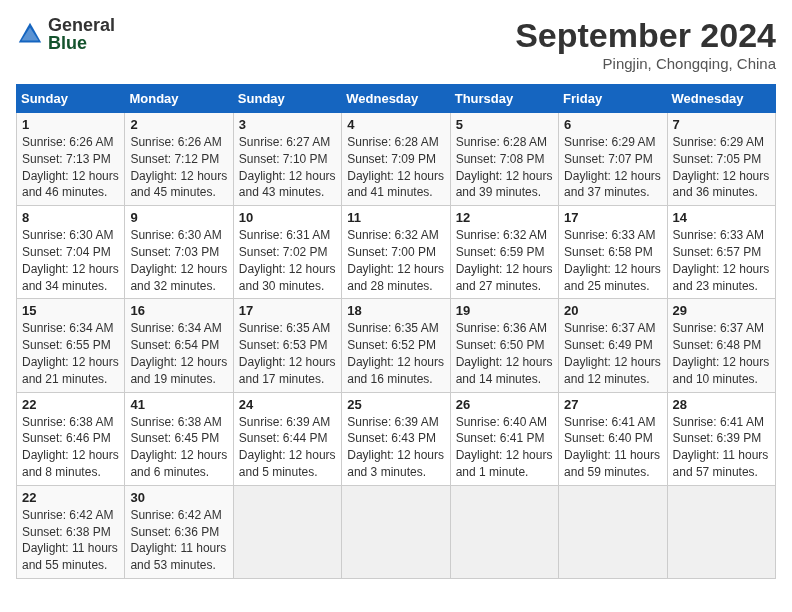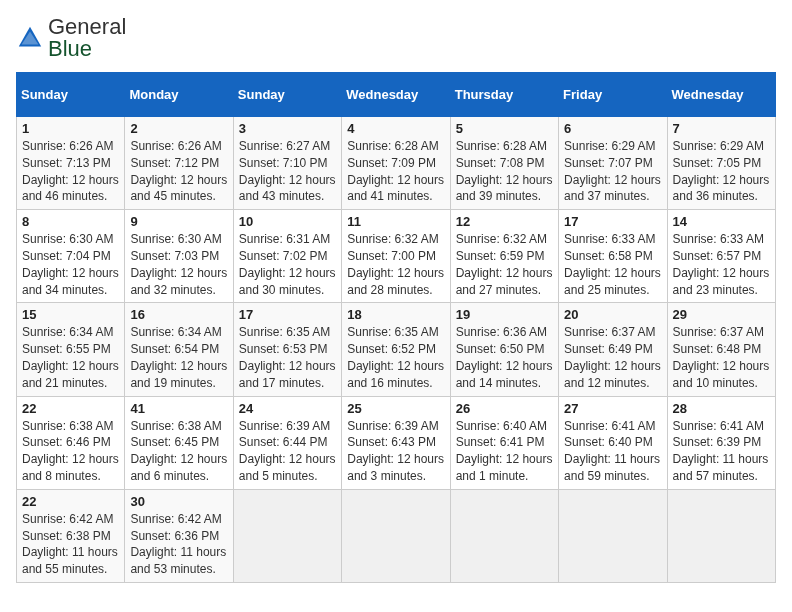--- a/index.html
+++ b/index.html
@@ -15,22 +15,22 @@
       align-items: flex-start;
       justify-content: space-between;
       margin-bottom: 12px;
     }
     .logo {
       display: flex;
       align-items: center;
       gap: 4px;
     }
     .logo-text {
-      font-size: 22px;
-      font-weight: normal;
+      font-size: 18px;
+      font-weight: bold;
       line-height: 1;
     }
     .logo-text .general { color: #333; }
     .logo-text .blue { color: #14532d; }
     .logo-icon {
       width: 28px;
       height: 28px;
     }
     .title-block {
       text-align: right;
@@ -45,21 +45,21 @@
       color: #555;
     }
     .calendar {
       width: 100%;
       border-collapse: collapse;
       font-size: 11px;
     }
     .calendar thead th {
       background: #1565c0;
       color: #fff;
-      padding: 14px 4px;
+      padding: 6px 4px;
       text-align: left;
       font-size: 13px;
       font-weight: bold;
       border: 1px solid #1565c0;
     }
     .calendar tbody td {
       border: 1px solid #ccc;
       vertical-align: top;
       padding: 4px 5px;
       width: 108px;
@@ -93,20 +93,22 @@
     <svg class="logo-icon" viewBox="0 0 30 30">
       <polygon points="15,3 27,24 3,24" fill="#1565c0"></polygon>
       <polygon points="15,8 24,22 6,22" fill="#fff" opacity="0.3"></polygon>
     </svg>
     <div class="logo-text">
       <span class="general">General</span><br>
       <span class="blue">Blue</span>
     </div>
   </div>
   <div class="title-block">
+    <div class="month-title">September 2024</div>
+    <div class="location">Pingjin, Chongqing, China</div>
   </div>
 </div>
 
 <table class="calendar">
   <thead>
     <tr>
       <th>Sunday</th>
       <th>Monday</th>
       <th>Sunday</th>
       <th>Wednesday</th>

